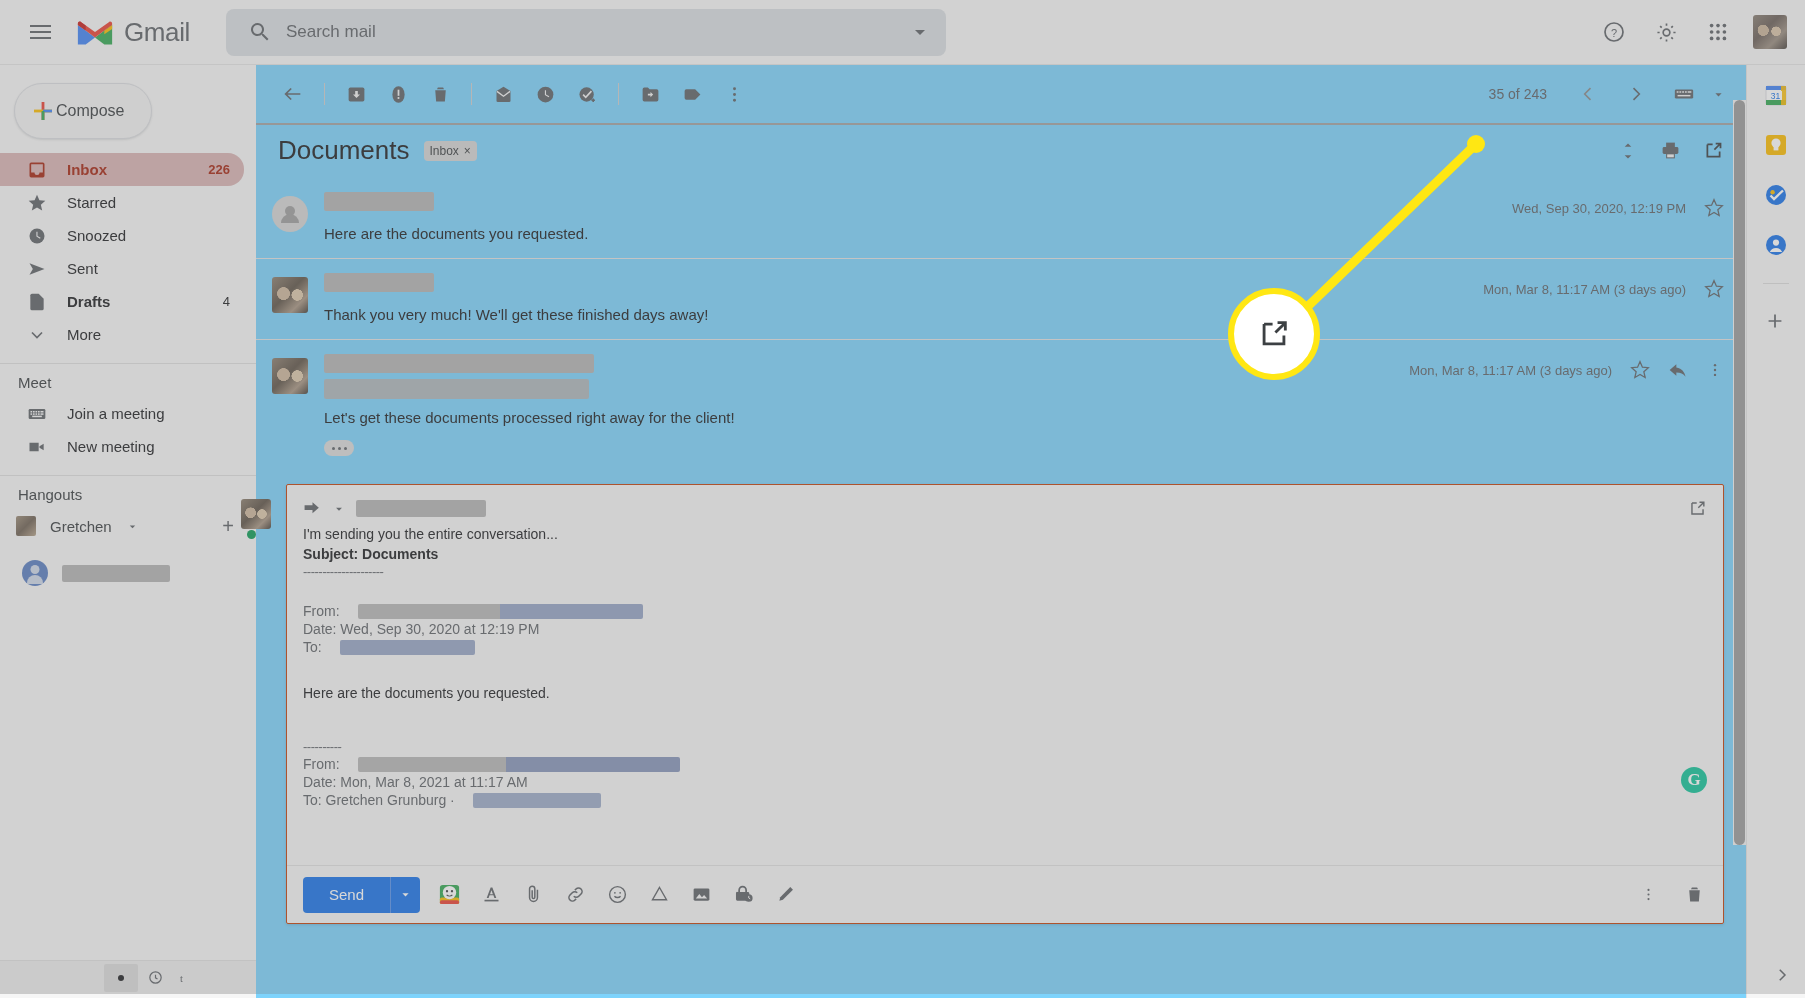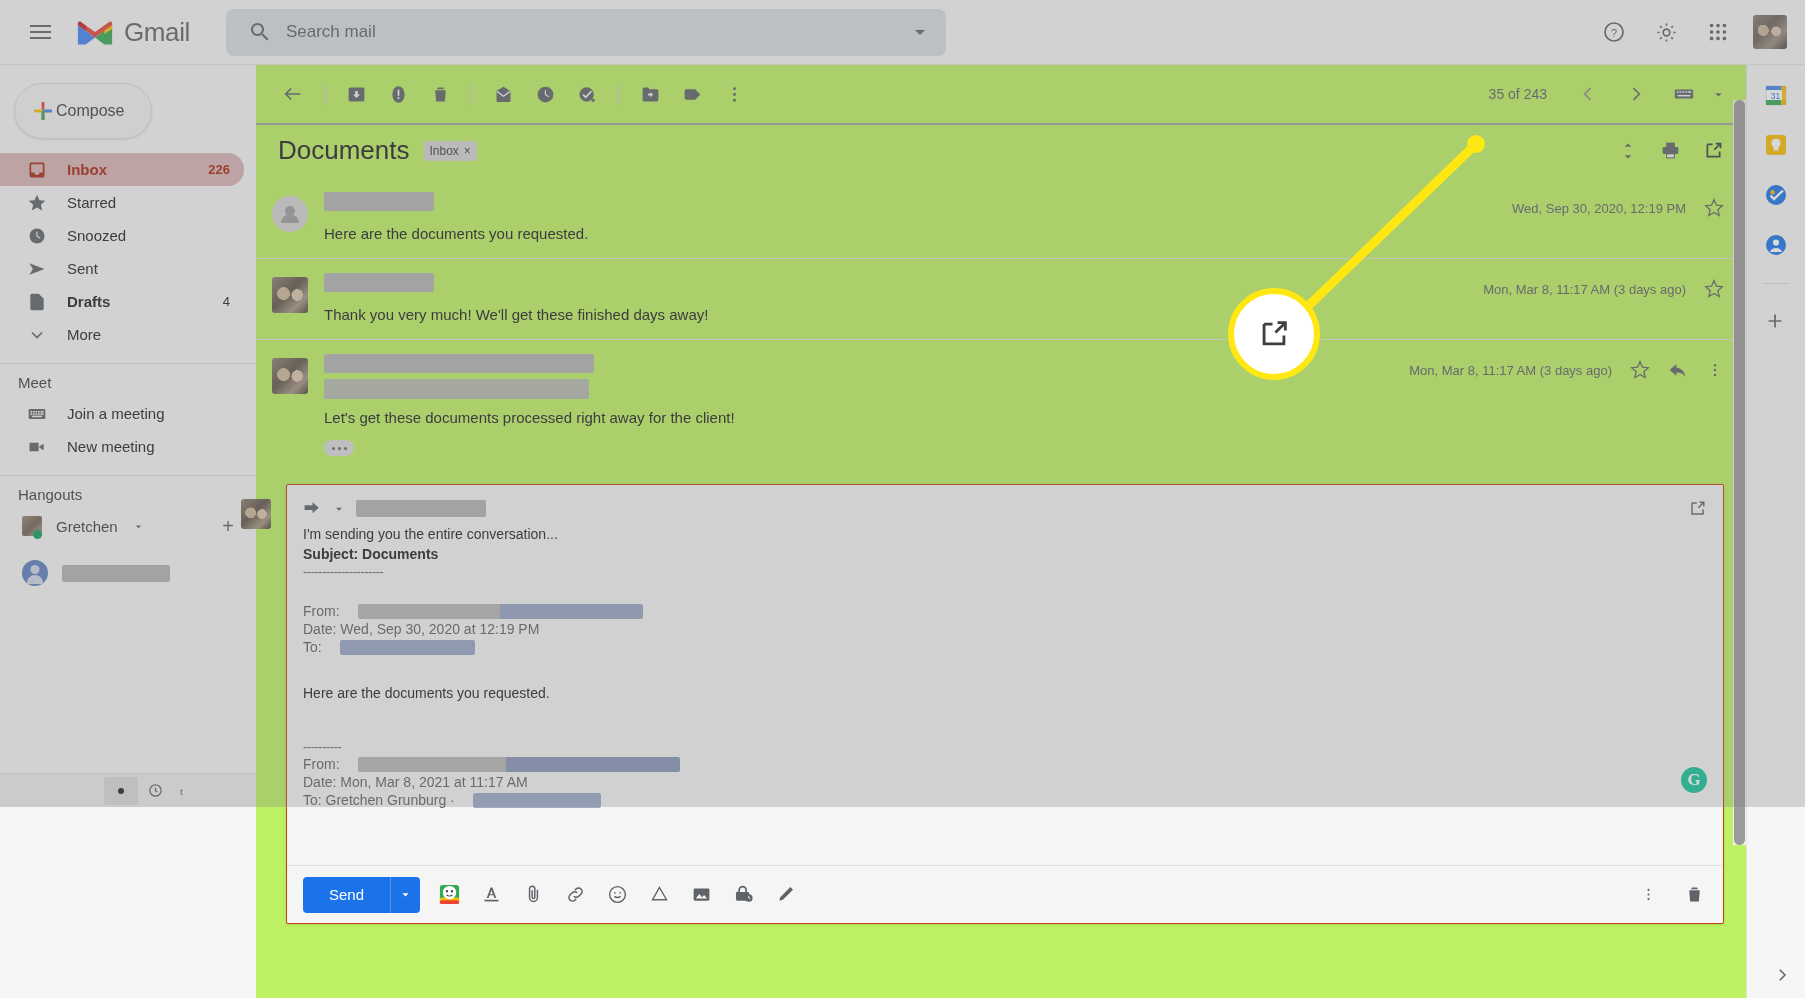--- a/index.html
+++ b/index.html
@@ -4,21 +4,21 @@
 <style>
   * { box-sizing: border-box; margin: 0; padding: 0; }
   html, body {
     width: 1805px; height: 998px;
     overflow: hidden;
     font-family: "Liberation Sans", sans-serif;
     background: #ffffff;
   }
   #app {
     position: relative;
-    width: 1805px; height: 807px;
+    width: 1805px; height: 994px;
     background: #ffffff;
     text-decoration: underline;
     
   }
   
   .header {
     position: absolute; top: 0; left: 0;
     width: 1805px; height: 65px;
     display: flex; align-items: center;
     background: #f6f6f6;
@@ -83,39 +83,39 @@
     font-size: 15px; color:#202124;
   }
   .nav-item .ni { width:21px;height:21px;flex:none;display:flex;align-items:center;justify-content:center;}
   .nav-item .nl { flex:1; }
   .nav-item .nc { font-size: 13px; }
   .nav-item.active { background: #d9b4b4; color:#a52714; font-weight:bold;}
   .nav-item.active .nc{ color:#a52714; font-weight:bold;}
   .nav-item.bold .nl { font-weight:bold;}
   .sect-div { height:1px; background:#dfdfdf; margin: 12px 0 10px 0;}
   .sect-title { font-size: 15px; color:#3c4043; padding-left: 18px; margin-bottom: 6px;}
-  .hangout-row { display:flex;align-items:center; padding-left:22px; height:34px; gap:14px;}
+  .hangout-row { display:flex;align-items:center; padding-left:16px; height:34px; gap:14px;justify-content:flex-end;}
   .hangout-av { width:20px;height:20px;border-radius:2px;
      background: linear-gradient(135deg,#9c8c78 0%,#6f6254 50%,#b5a28a 100%);}
   .hangout-name{font-size:15px;color:#3c4043;}
   .dot-online{width:9px;height:9px;border-radius:50%;background:#0f9d58;
      position:absolute; margin-top:16px; margin-left:11px;}
   .hangout-plus{margin-left:auto;margin-right:22px;font-size:20px;color:#5f6368;}
   .contact-row{display:flex;align-items:center;padding-left:22px;height:40px;gap:14px;margin-top:10px;}
   .contact-av{width:26px;height:26px;border-radius:50%;background:#5b7fc0;position:relative;}
   .contact-av::after{content:"";position:absolute;left:50%;top:5px;transform:translateX(-50%);
      width:9px;height:9px;border-radius:50%;background:#cfd8e8;}
   .contact-av::before{content:"";position:absolute;left:50%;bottom:2px;transform:translateX(-50%);
      width:16px;height:9px;border-radius:8px 8px 0 0;background:#cfd8e8;}
   .redact { background:#b4b4b4; border-radius:2px; display:inline-block;}
 
   
   .main {
     position:absolute; top:65px; left:256px;
-    width: 1490px; height:933px; background:#bef264;
+    width: 1490px; height:933px; background:#7dd3fc;
   }
   .toolbar { height: 58px; display:flex; align-items:center; padding-left:16px; }
   .tb { width:42px;height:42px;display:flex;align-items:center;justify-content:center;cursor:pointer;}
   .tb-sep { width:1px;height:22px;background:#cfcfcf;margin:0 10px;}
   .tb-right { margin-left:auto; display:flex;align-items:center;gap:6px;padding-right:20px;}
   .pagecount{font-size:14px;color:#5f6368;margin-right:14px;}
 
   .thread-head {
     display:flex;align-items:center;
     padding: 10px 22px 12px 22px;

